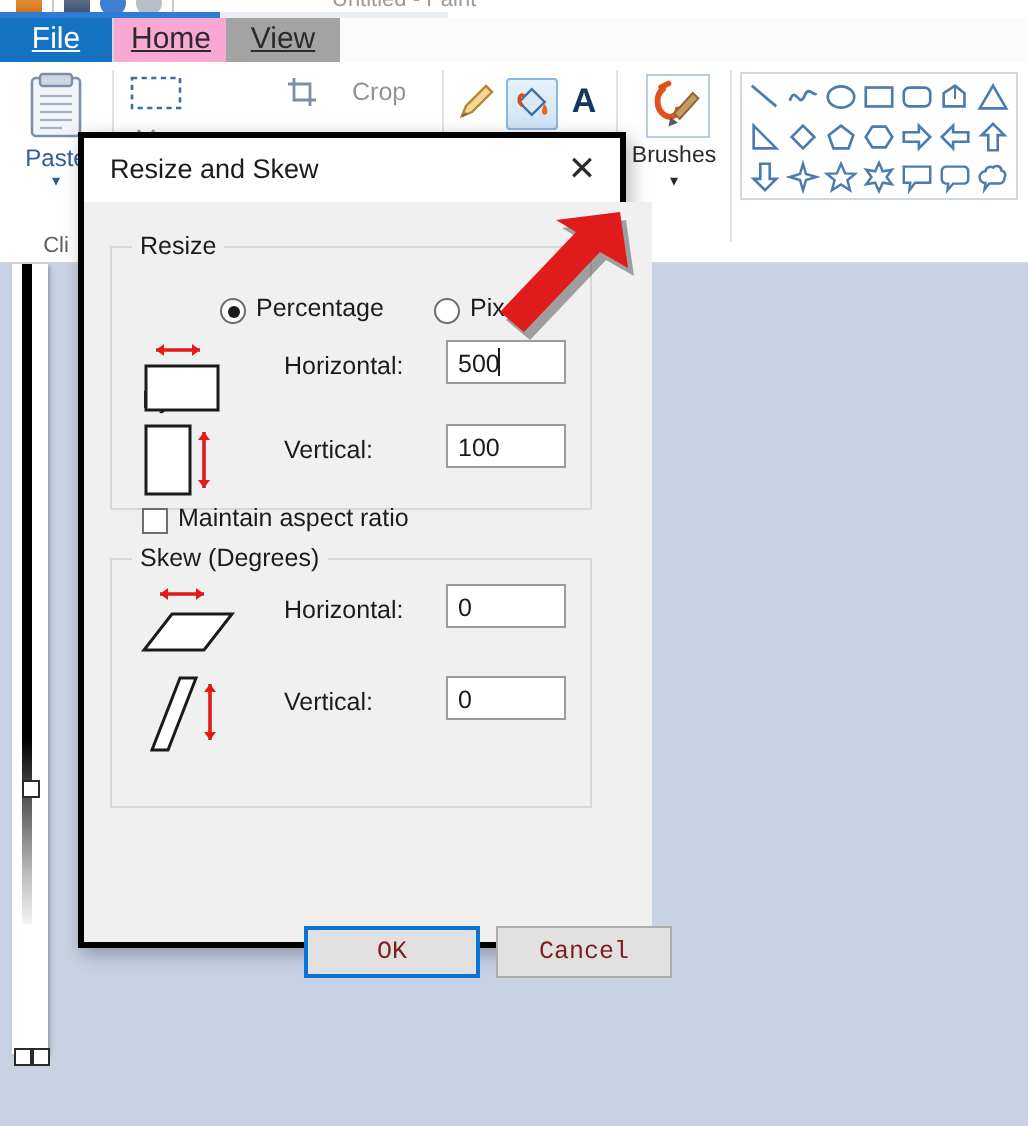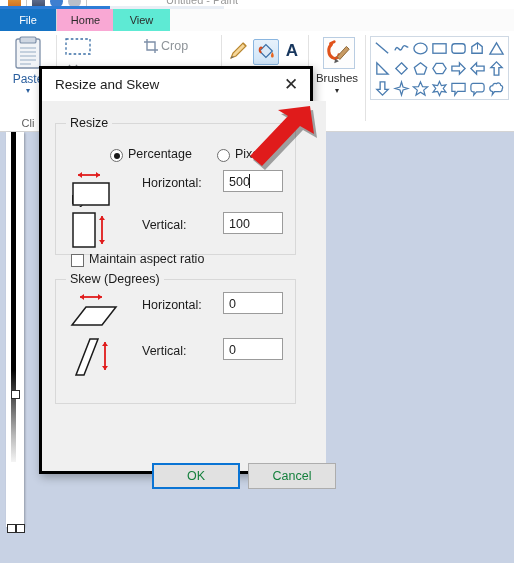--- a/index.html
+++ b/index.html
@@ -13,43 +13,43 @@
   #qat-strip{position:absolute;left:0;top:0;width:514px;height:9px;background:#ffffff;overflow:hidden;}
   #qat-icons{position:absolute;left:8px;top:-7px;height:16px;display:flex;align-items:center;gap:5px;}
   .qat-ic{width:13px;height:13px;border-radius:2px;}
   .qat-sep{width:1px;height:11px;background:#c8c8c8;}
   #win-title{position:absolute;left:166px;top:-6px;font-size:11px;color:#9a9a9a;white-space:nowrap;}
   #qat-underline{position:absolute;left:0;top:6px;width:110px;height:3px;background:#2d7cd6;}
   #qat-underline2{position:absolute;left:110px;top:6px;width:114px;height:3px;background:#e9eef5;}
 
   
   #tabrow{position:absolute;left:0;top:9px;width:514px;height:22px;background:#ffffff;}
-  .tab{position:absolute;top:0;height:22px;line-height:22px;text-align:center;font-size:11px;}
+  .tab{position:absolute;top:0;height:22px;line-height:22px;text-align:center;font-size:15px;text-decoration:underline;}
   #tab-file{left:0;width:56px;background:#1573c4;color:#ffffff;}
   #tab-home{left:56px;width:57px;color:#2b2b2b;background:#f9a8d4;border-left:1px solid #d6d6d6;border-right:1px solid #d6d6d6;}
-  #tab-view{left:113px;width:57px;color:#2b2b2b;background:#5eead4;}
+  #tab-view{left:113px;width:57px;color:#2b2b2b;background:#a3a3a3;}
   #tabrow-rest{position:absolute;left:170px;top:0;right:0;height:22px;background:#fbfbfb;}
 
   
   #ribbon{position:absolute;left:0;top:31px;width:514px;height:100px;background:#ffffff;border-bottom:1px solid #d4d4d4;}
   .rgroup{position:absolute;top:0;height:100px;}
   .rsep{position:absolute;top:4px;width:1px;height:86px;background:#e2e2e2;}
   .grouplabel{position:absolute;bottom:2px;width:100%;text-align:center;font-size:11px;color:#5e5e5e;}
 
   
   #g-clipboard{left:0;width:56px;}
   #paste-icon{position:absolute;left:13px;top:5px;width:30px;height:34px;}
   #paste-label{position:absolute;left:0;top:41px;width:56px;text-align:center;font-size:12px;color:#2b5f9e;}
   #paste-caret{position:absolute;left:0;top:55px;width:56px;text-align:center;font-size:8px;color:#2b5f9e;}
   #clip-label{position:absolute;left:0;bottom:2px;width:56px;text-align:center;font-size:11px;color:#5e5e5e;}
 
   
   #g-image{left:57px;width:163px;}
   .imgrow{position:absolute;left:8px;height:22px;display:flex;align-items:center;gap:6px;color:#8e9499;font-size:12.5px;}
-  .imgrow2{position:absolute;left:86px;height:22px;display:flex;align-items:center;gap:2px;color:#8e9499;font-size:12.5px;}
+  .imgrow2{position:absolute;left:86px;height:22px;display:flex;align-items:center;gap:17px;color:#8e9499;font-size:12.5px;}
   .icn{width:16px;height:16px;position:relative;flex:0 0 16px;}
 
   
   #g-tools{left:222px;width:86px;}
   .toolbtn{position:absolute;top:8px;width:24px;height:24px;border-radius:2px;}
   #tool-fill{border:1px solid #8ab6e0;background:linear-gradient(#e6f1fb,#cfe4f7);}
 
   
   #g-brushes{left:309px;width:56px;}
   #brush-box{position:absolute;left:14px;top:6px;width:30px;height:30px;border:1px solid #b9cde2;background:#fdfdfd;}
@@ -86,21 +86,21 @@
 
   .rowlabel{position:absolute;font-size:12.5px;color:#1b1b1b;}
   .txtin{position:absolute;height:22px;background:#ffffff;border:1px solid #9b9b9b;font-family:"Liberation Sans",sans-serif;font-size:12.5px;color:#1b1b1b;padding:0 0 0 5px;line-height:22px;box-sizing:border-box;}
   .caret{position:absolute;width:1px;height:14px;background:#1b1b1b;}
 
   .radiolbl{position:absolute;font-size:12.5px;color:#1b1b1b;}
   .radio{position:absolute;width:13px;height:13px;border:1px solid #6d6d6d;border-radius:50%;background:#ffffff;box-sizing:border-box;}
   .radio.on::after{content:"";position:absolute;left:2.5px;top:2.5px;width:6px;height:6px;border-radius:50%;background:#1b1b1b;}
   .chk{position:absolute;width:13px;height:13px;border:1px solid #6d6d6d;background:#ffffff;box-sizing:border-box;}
 
-  .btn{position:absolute;height:26px;background:#e1e1e1;border:1px solid #adadad;font-family:Liberation Sans, sans-serif;font-size:12.5px;color:#15803d;display:flex;align-items:center;justify-content:center;box-sizing:border-box;}
+  .btn{position:absolute;height:26px;background:#e1e1e1;border:1px solid #adadad;font-family:Liberation Mono, monospace;font-size:12.5px;color:#7f1d1d;display:flex;align-items:center;justify-content:center;box-sizing:border-box;}
   #btn-ok{left:110px;top:362px;width:88px;border:2px solid #0a74d4;background:#e1e1e1;}
   #btn-cancel{left:206px;top:362px;width:88px;}
 
   
   #annot-arrow{position:absolute;left:240px;top:104px;width:82px;height:80px;pointer-events:none;}
 </style>
 </head>
 <body>
 
 <div id="qat-strip">

